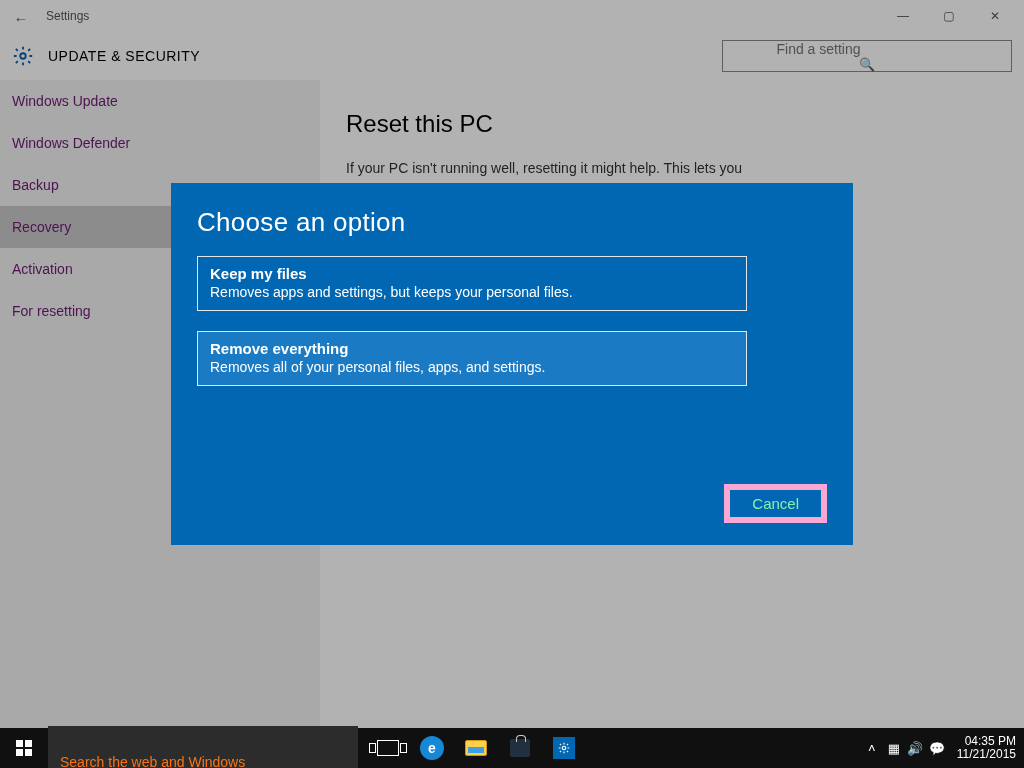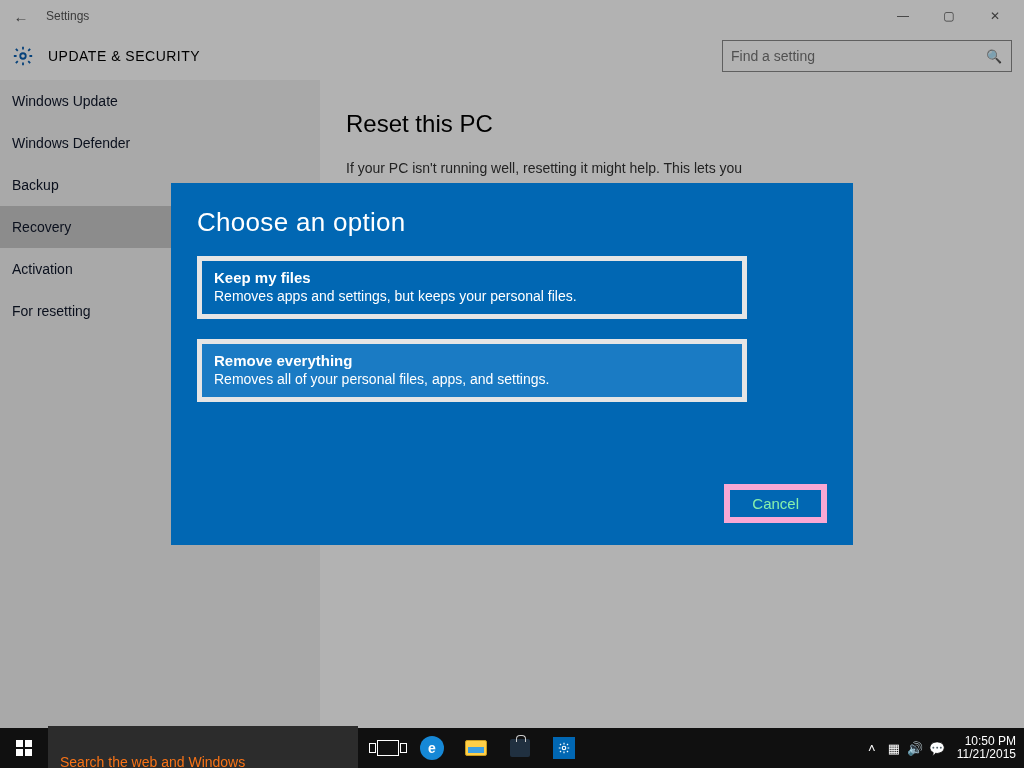--- a/index.html
+++ b/index.html
@@ -11,40 +11,40 @@
   .titlebar { height:32px; display:flex; align-items:center; padding:0 6px; color:#555; font-size:12px; }
   .titlebar .back { width:18px; text-align:center; font-size:15px; margin-right:16px; margin-left:6px;}
   .titlebar .title { flex:0 0 auto; }
   .titlebar .spacer { flex:1; }
   .winbtns { display:flex; }
   .winbtn { width:46px; height:32px; display:flex; align-items:center; justify-content:center; font-size:12px; color:#555; }
   .headerbar { height:48px; display:flex; align-items:center; padding:0 12px; }
   .gear-icon { width:22px; height:22px; color:#0a5fb0; margin-right:14px; display:flex; align-items:center; justify-content:center; }
   .gear-icon svg { width:22px; height:22px; stroke:#0a5fb0; fill:none; }
   .app-heading { font-size:14px; font-weight:400; letter-spacing:0.5px; }
-  .searchbox { margin-left:auto; width:290px; height:32px; border:1px solid #888; display:flex; align-items:center; padding:0 8px; }
+  .searchbox { margin-left:auto; width:290px; height:32px; border:1px solid #888; display:flex; align-items:center; padding:0 8px;flex-direction:column; }
   .searchbox input { border:none; outline:none; flex:1; font-size:14px; background:transparent; }
   .searchbox .mag { font-size:13px; color:#555; }
 
   .body { position:absolute; top:80px; bottom:0; left:0; right:0; display:flex; }
   .sidebar { width:320px; background:#f2f2f2; }
-  .sidebar-item { padding:13px 12px; font-size:14px; color:#0f172a; }
+  .sidebar-item { padding:13px 12px; font-size:14px; color:#701a75; }
   .sidebar-item.active { background:#c9c9c9; }
   .content { flex:1; padding:30px 26px; }
   .page-title { font-size:24px; font-weight:400; margin-bottom:20px; }
   .page-desc { font-size:14px; color:#333; max-width:430px; line-height:1.5; }
 
   
   .dim { position:absolute; inset:0; background:rgba(0,0,0,0.30); }
 
   
   .dialog { position:absolute; left:171px; top:183px; width:682px; height:362px;
             background:#0167b3; color:#fff; padding:24px 26px 20px 26px; }
   .dlg-title { font-size:26px; font-weight:400; margin-bottom:18px; letter-spacing:0.3px; }
-  .option { border:5px solid #e5e5e5; padding:8px 12px 10px 12px; width:550px; margin-bottom:20px; cursor:pointer; }
+  .option { border:1px solid #e5e5e5; padding:8px 12px 10px 12px; width:550px; margin-bottom:20px; cursor:pointer; }
   .option.highlight { background:#1a7bc4; }
   .opt-title { font-size:15px; font-weight:600; }
   .opt-desc  { font-size:14px; font-weight:300; margin-top:2px; }
   .cancel-btn { position:absolute; right:26px; bottom:22px; border:6px solid #f9a8d4;
                 padding:5px 22px; font-size:15px; color:#86efac; cursor:pointer; }
 
   
   .taskbar { position:absolute; left:0; right:0; bottom:0; height:40px; background:#101010;
              display:flex; align-items:center; color:#fff; font-size:14px; }
   .start-btn { width:48px; height:40px; display:flex; align-items:center; justify-content:center; }
@@ -165,19 +165,19 @@
             </svg>
           </div>
         </div>
     </div>
     <div class="tray">
       <div class="tray-icon">˄</div>
       <div class="tray-icon">▦</div>
       <div class="tray-icon">🔊</div>
       <div class="tray-icon">💬</div>
       <div class="clock">
-        <div>10:50 PM</div>
+        <div>04:35 PM</div>
         <div>11/21/2015</div>
       </div>
     </div>
   </div>
 
 </div>
 
 </body></html>

